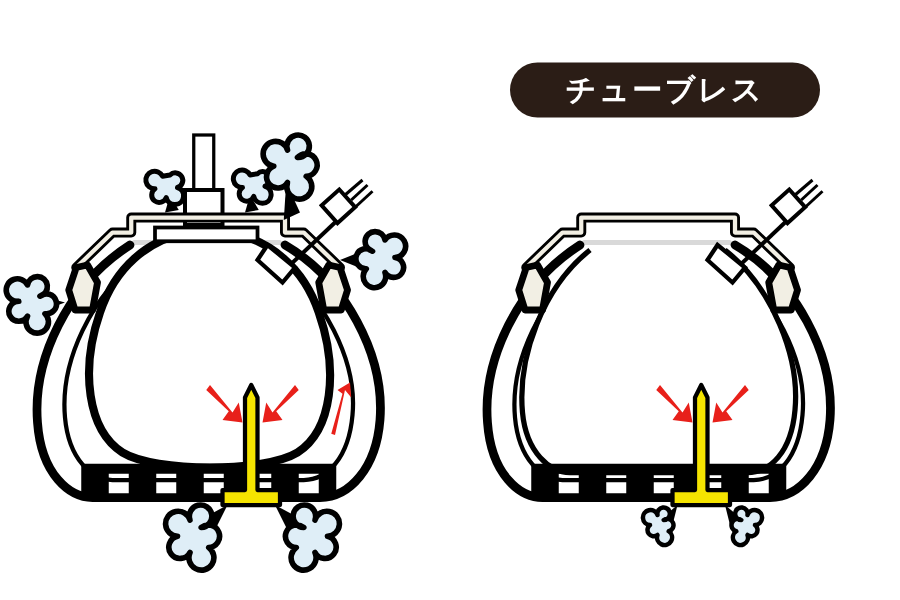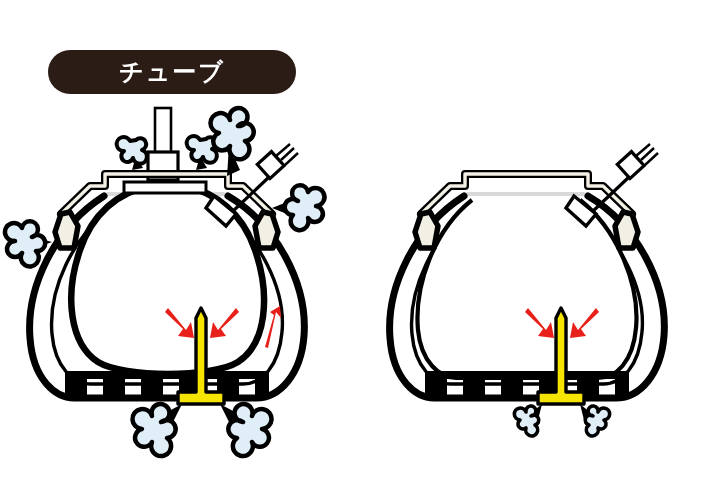--- a/index.html
+++ b/index.html
@@ -61,23 +61,20 @@
     height: 480px;
   }
 </style>
 </head>
 <body>
 
 <div id="stage">
 
   <div class="panel" id="panel-tube">
 
-    <div class="title-pill" id="pill-tube">
-      <span class="title-text">チューブ</span>
-    </div>
 
     <svg class="diagram" viewBox="0 0 360 480">
 
       <g>
         <rect x="155" y="108" width="16" height="62" fill="#ffffff" stroke="#000" stroke-width="2.6"></rect>
         <rect x="148" y="152" width="30" height="28" fill="#ffffff" stroke="#000" stroke-width="3.2"></rect>
       </g>
 
       <g>
         <path d="M107 192
@@ -214,20 +211,23 @@
       <g>
         <path d="M220 404 L 246 418 L 232 428 Z" fill="#000"></path>
         <path d="M252 416 a10 10 0 1 1 10 13 a9 9 0 1 1 -10 13 a10 10 0 1 1 -15 -4 a9 9 0 1 1 6 -16 a9 9 0 1 1 9 -6 Z" fill="#dfeef7" stroke="#000" stroke-width="4.5" stroke-linejoin="round"></path>
       </g>
 
     </svg>
   </div>
 
   <div class="panel" id="panel-tubeless">
 
+    <div class="title-pill" id="pill-tubeless">
+      <span class="title-text">チューブレス</span>
+    </div>
 
     <svg class="diagram" viewBox="0 0 360 480">
 
       <g>
         <path d="M107 192
                  C 58 222, 30 282, 34 336
                  C 37 378, 60 396, 78 396
                  L 252 396
                  C 276 396, 296 372, 299 334
                  C 303 280, 272 220, 224 192

